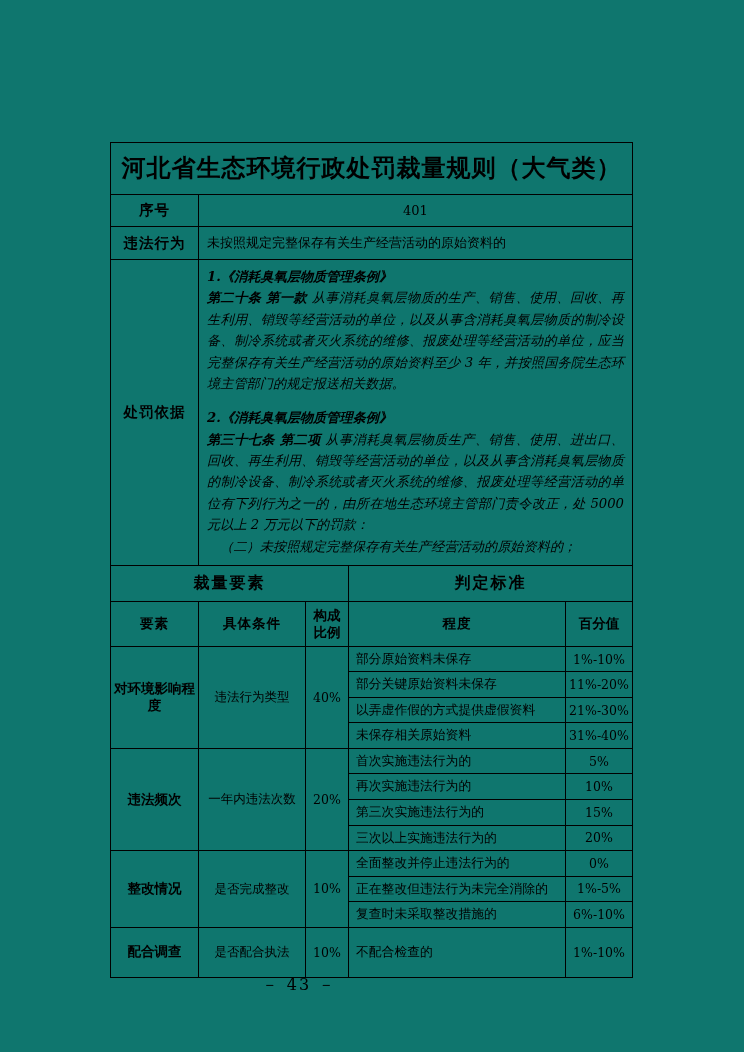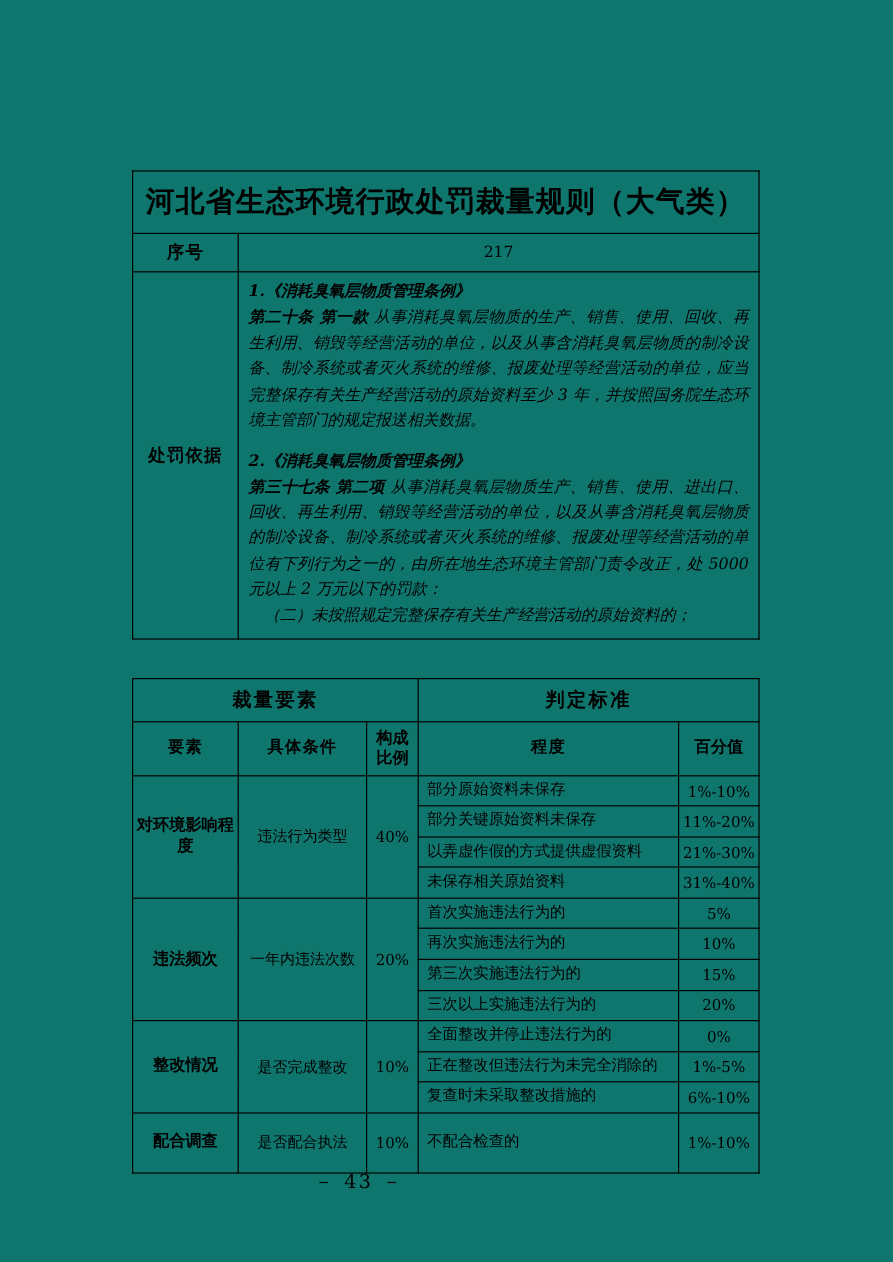--- a/index.html
+++ b/index.html
@@ -171,21 +171,25 @@
     <colgroup>
       <col style="width:88px">
       <col style="width:434px">
     </colgroup>
     <tbody>
       <tr>
         <td class="title-cell" colspan="2">河北省生态环境行政处罚裁量规则（大气类）</td>
       </tr>
       <tr>
         <td class="rowlabel">序号</td>
-        <td class="serial-val">217</td>
+        <td class="serial-val">401</td>
+      </tr>
+      <tr>
+        <td class="rowlabel">违法行为</td>
+        <td class="behavior-val">未按照规定完整保存有关生产经营活动的原始资料的</td>
       </tr>
       <tr>
         <td class="rowlabel">处罚依据</td>
         <td class="basis-val">
           <p class="para-head">1.《消耗臭氧层物质管理条例》</p>
           <p class="body-just"><span class="para-head">第二十条 第一款</span> <span>从事消耗臭氧层物质的生产、销售、使用、回收、再生利用、销毁等经营活动的单位，以及从事含消耗臭氧层物质的制冷设备、制冷系统或者灭火系统的维修、报废处理等经营活动的单位，应当完整保存有关生产经营活动的原始资料至少 3 年，并按照国务院生态环境主管部门的规定报送相关数据。</span></p>
           <div class="blockgap"></div>
           <p class="para-head">2.《消耗臭氧层物质管理条例》</p>
           <p class="body-just"><span class="para-head">第三十七条 第二项</span> <span>从事消耗臭氧层物质生产、销售、使用、进出口、回收、再生利用、销毁等经营活动的单位，以及从事含消耗臭氧层物质的制冷设备、制冷系统或者灭火系统的维修、报废处理等经营活动的单位有下列行为之一的，由所在地生态环境主管部门责令改正，处 5000 元以上 2 万元以下的罚款：</span></p>
           <p class="subitem">（二）未按照规定完整保存有关生产经营活动的原始资料的；</p>

